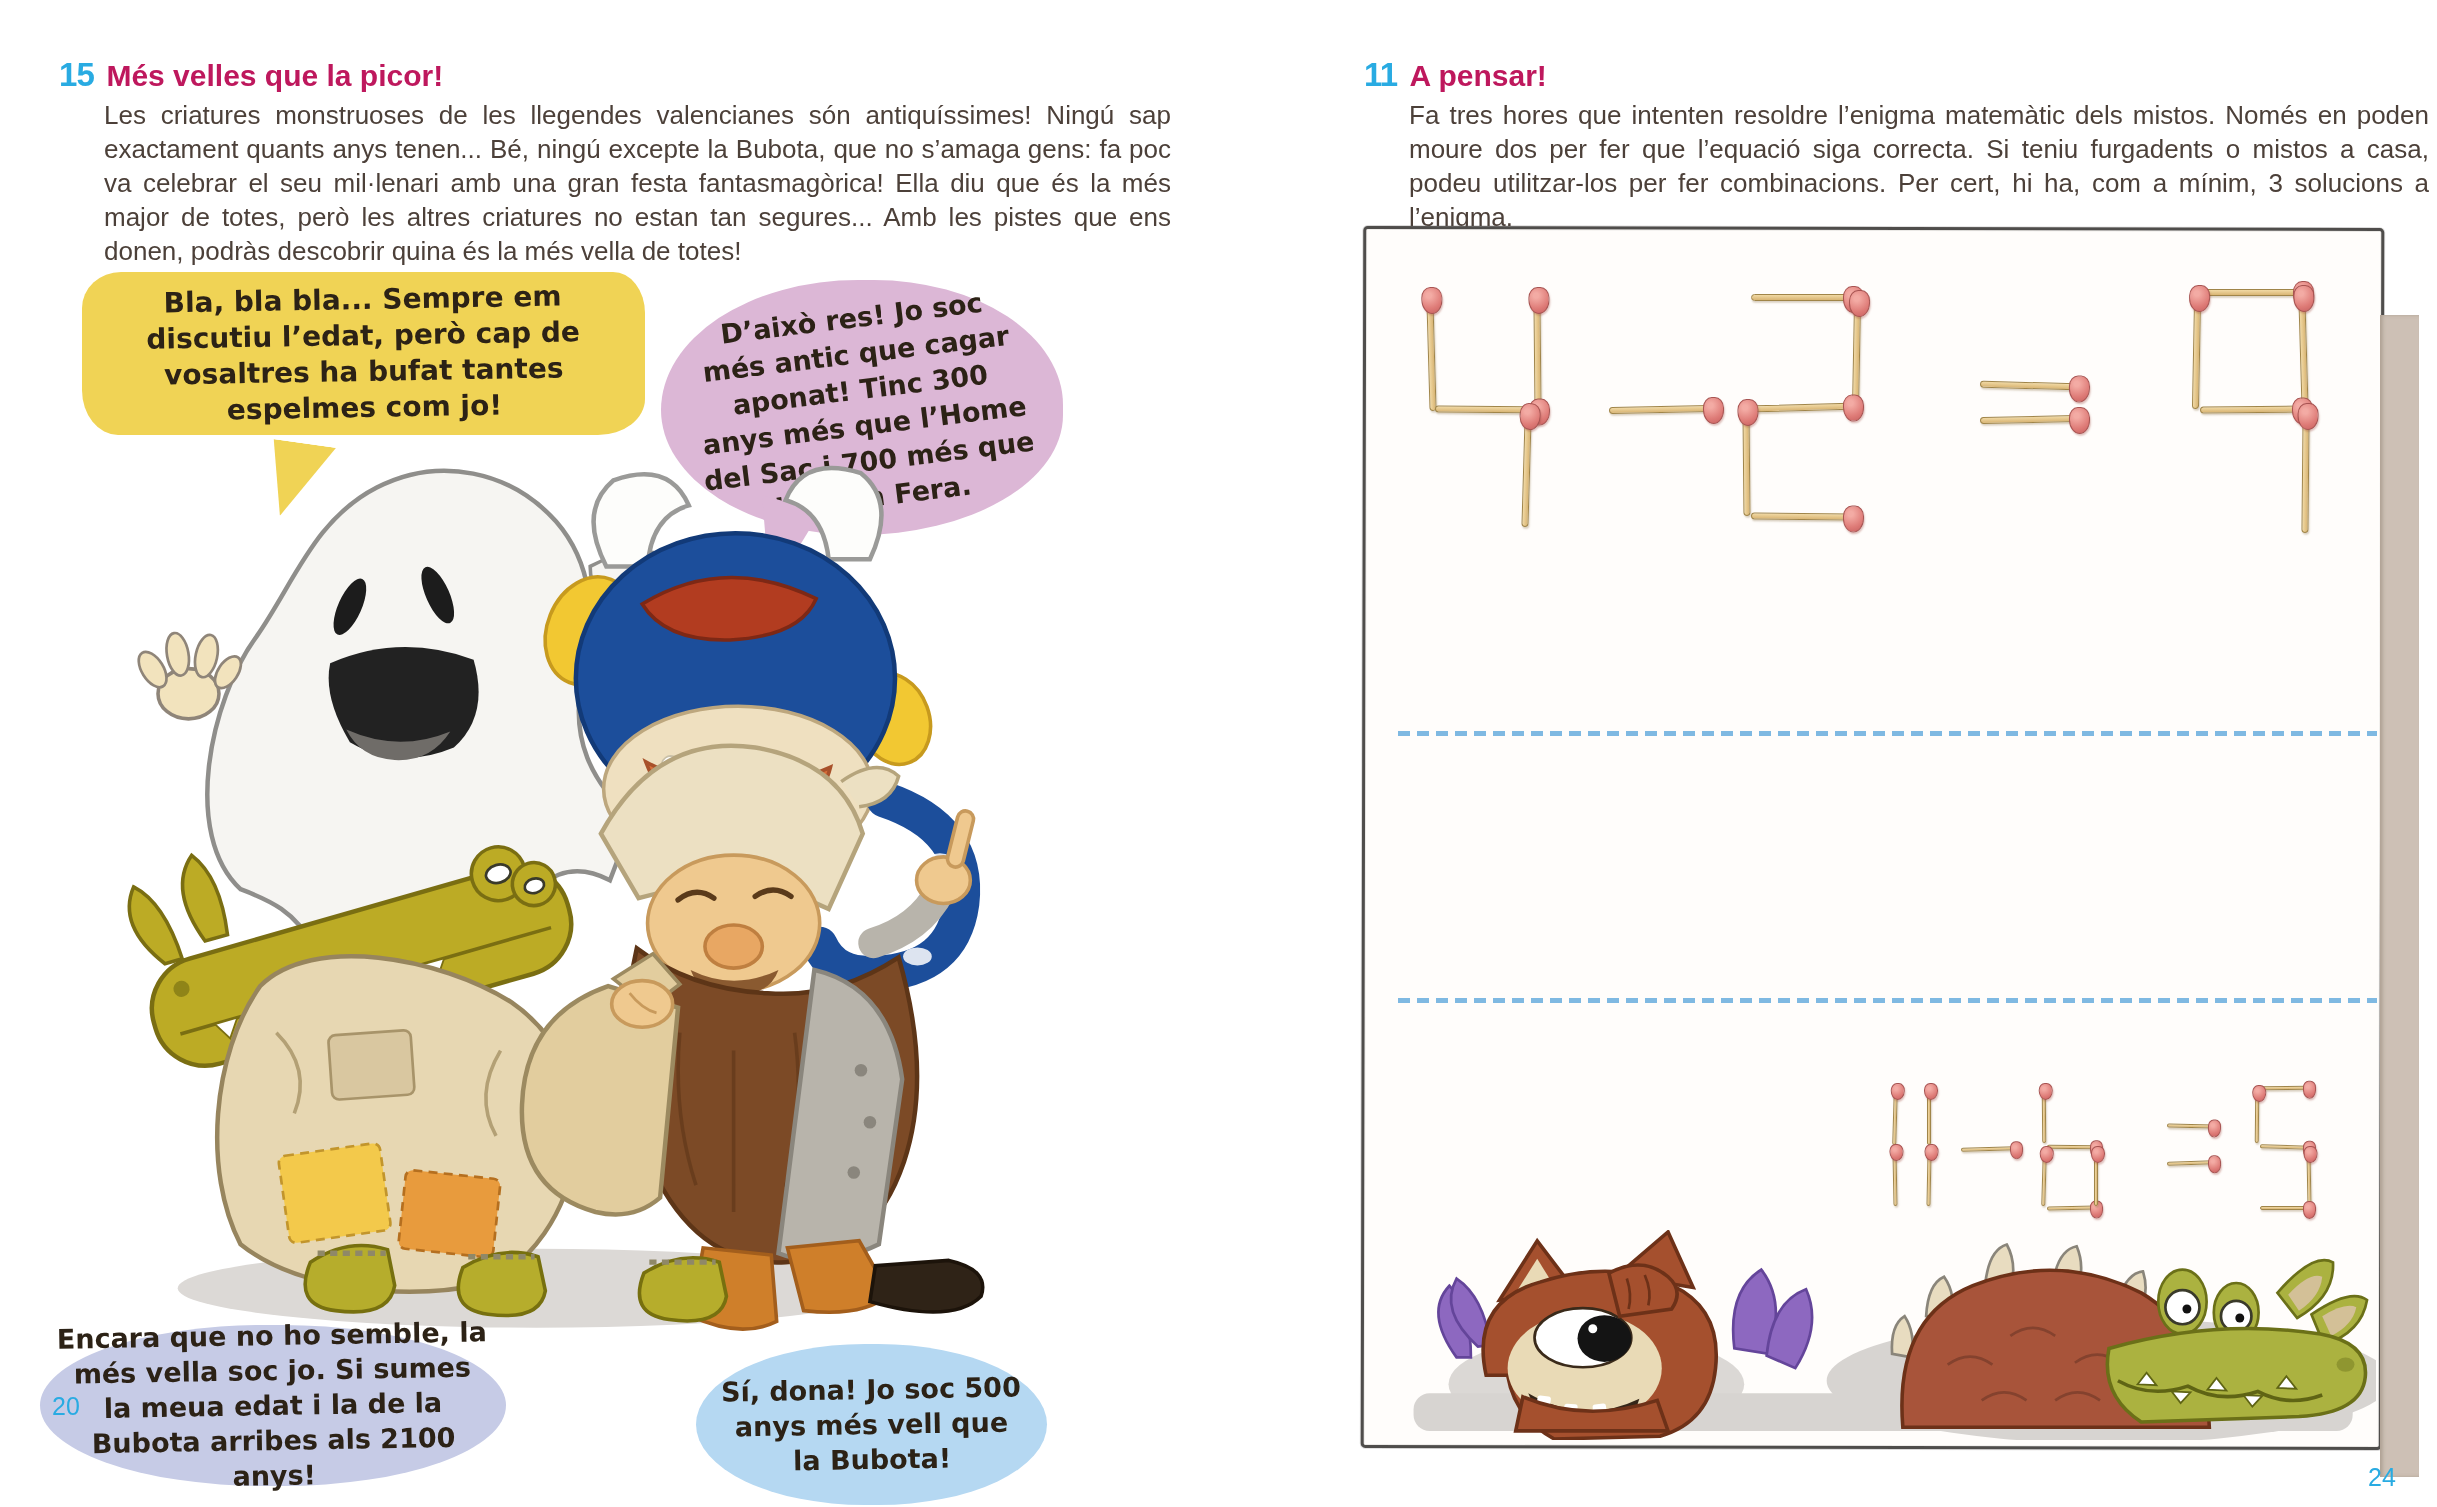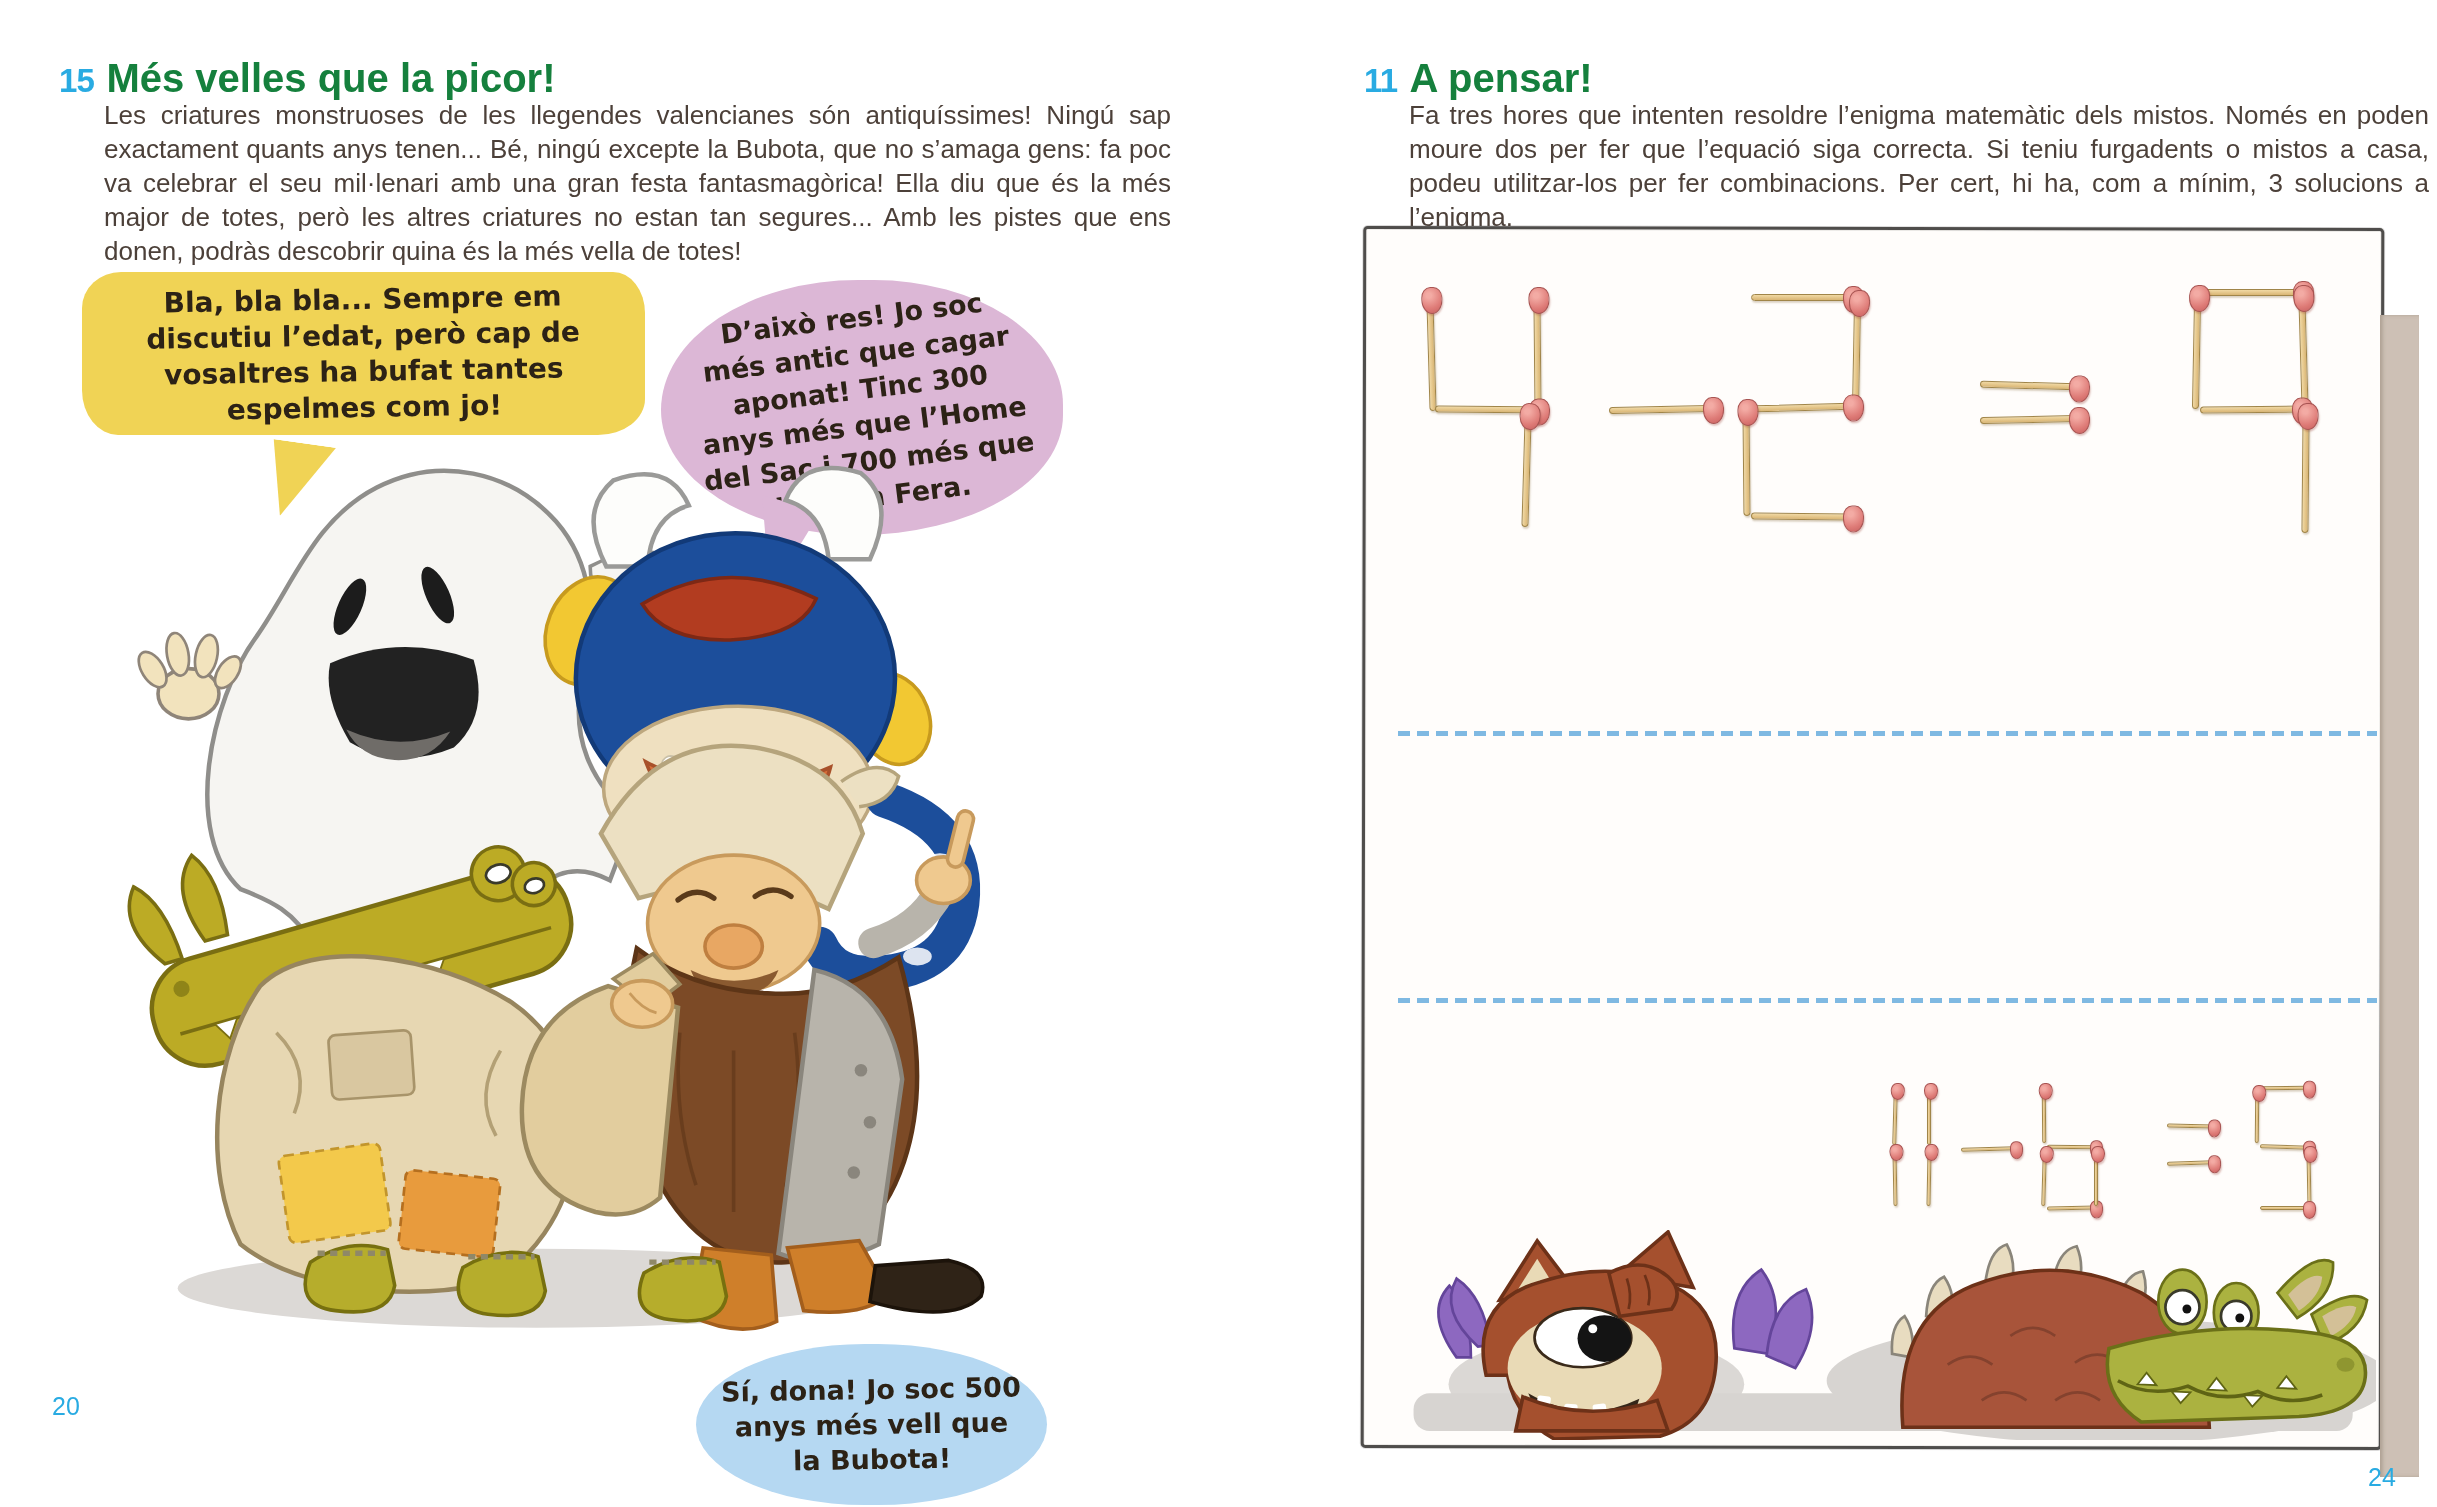--- a/index.html
+++ b/index.html
@@ -3,21 +3,21 @@
 <meta charset="utf-8">
 <style>
   html,body{margin:0;padding:0;background:#e8e8e8;}
   .spread{
     position:relative; width:2438px; height:1507px; background:#ffffff;
     overflow:hidden; font-family:"Liberation Sans", sans-serif; color:#473a33;
   }
   
   .ex-header{position:absolute; display:flex; align-items:baseline; gap:12.5px;}
   .ex-num{font-size:33px; font-weight:800; color:#29abe2; letter-spacing:-0.9px;}
-  .ex-title{font-size:40px; font-weight:800; color:#15803d;}
+  .ex-title{font-size:30px; font-weight:800; color:#be185d;}
   
   .para{position:absolute; font-size:26px; line-height:34px; text-align:justify; color:#4c4039;}
   
   .bubble{position:absolute; display:flex; align-items:center; justify-content:center;
     text-align:center; font-weight:700; font-size:27px; line-height:36px; color:#2c2216;
     font-family:"DejaVu Sans", sans-serif;}
   .bubble .btxt{transform:rotate(-1deg);}
   .b-yellow{background:#f0d355; border-radius:39px 32px 47px 36px / 36px 41px 36px 45px;}
   .b-pink{background:#dcb7d6; border-radius:50% 48% 52% 50% / 52% 50% 48% 50%;}
   .b-lav{background:#c6cbe6; border-radius:50% / 52%;}
@@ -154,20 +154,23 @@
     </g>
 
     <g>
       <path d="M228,956 q-20,48 28,54 q60,8 66,-28 l-8,-40 q-44,-14 -86,14 Z" fill="#b6ad2c" stroke="#77700f" stroke-width="4"></path>
       <path d="M398,962 q-18,46 28,52 q58,8 64,-26 l-8,-38 q-42,-14 -84,12 Z" fill="#b6ad2c" stroke="#77700f" stroke-width="4"></path>
       <path d="M600,968 q-18,46 28,52 q58,8 64,-26 l-8,-38 q-42,-14 -84,12 Z" fill="#b6ad2c" stroke="#77700f" stroke-width="4"></path>
       <path d="M236,946 h76 M404,950 h74 M606,956 h74" stroke="#8f8868" stroke-width="6" stroke-dasharray="8 6"></path>
     </g>
   </svg>
 
+  <div class="bubble b-lav" style="left:40px; top:1325px; width:466px; height:161px;">
+    <div class="btxt" style="width:432px; font-size:27px; line-height:35px;">Encara que no ho semble, la més vella soc jo. Si sumes la meua edat i la de la Bubota arribes als 2100 anys!</div>
+  </div>
 
   <div class="bubble b-sky" style="left:696px; top:1344px; width:351px; height:161px;">
     <div class="btxt" style="width:305px; font-size:27px; line-height:35px;">Sí, dona! Jo soc 500 anys més vell que la Bubota!</div>
   </div>
 
   <div class="pagenum" style="left:52px; top:1392px;">20</div>
 
   <div class="ex-header" style="left:1364px; top:56px;">
     <span class="ex-num">11</span>
     <span class="ex-title">A pensar!</span>

